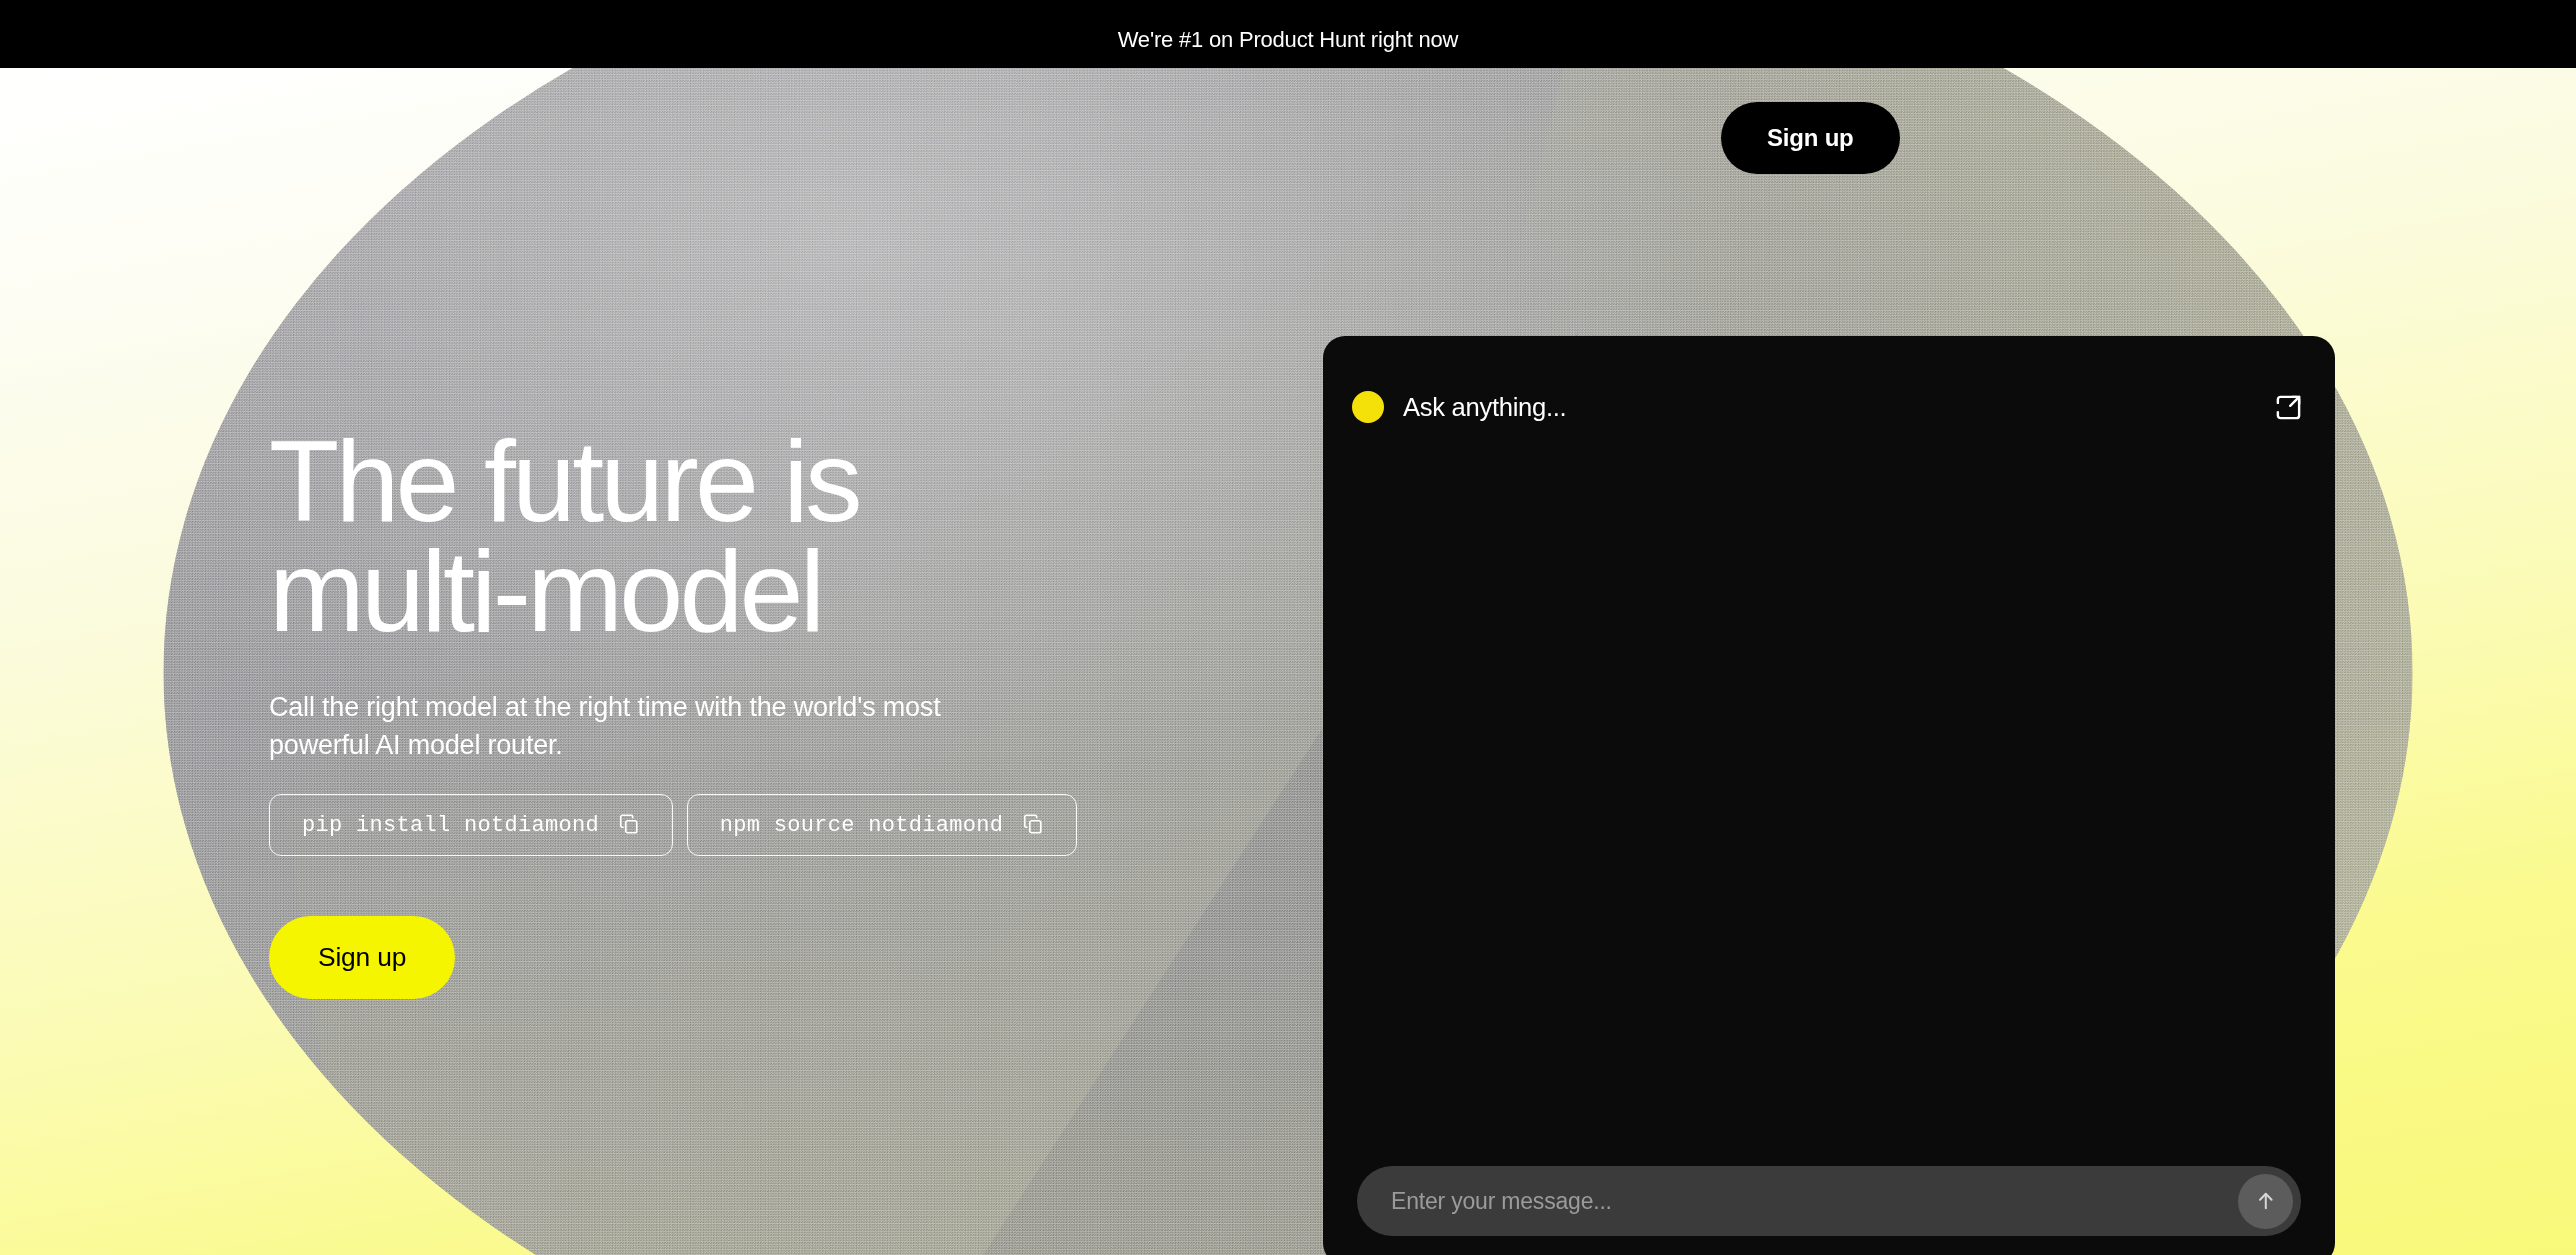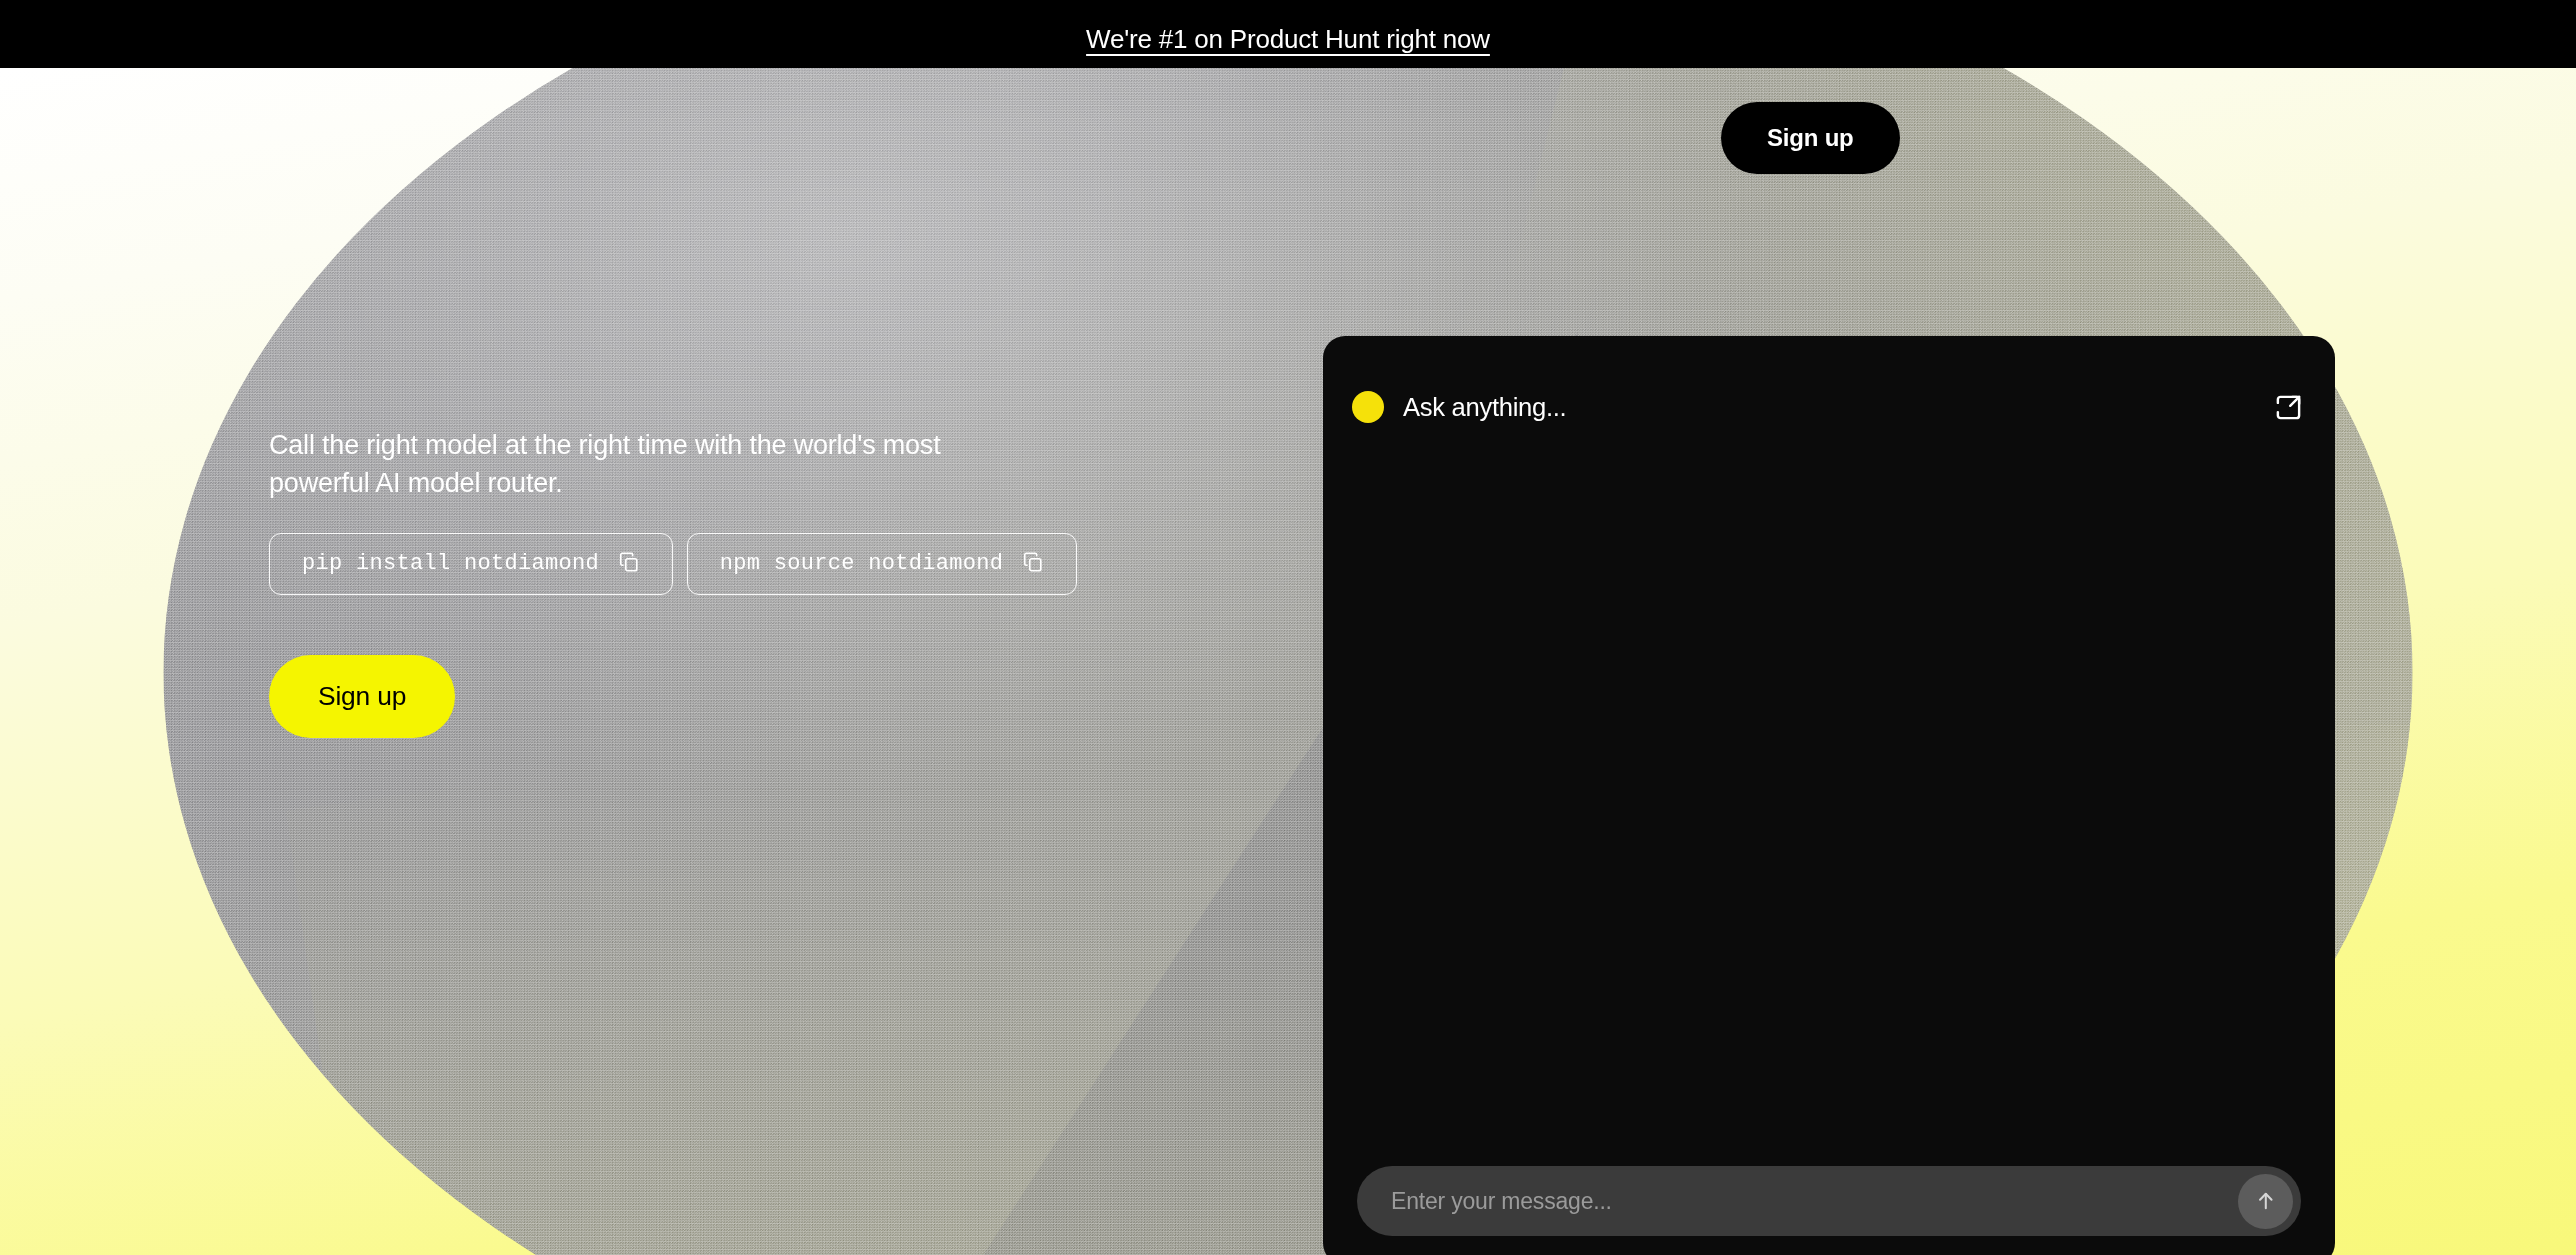--- a/index.html
+++ b/index.html
@@ -19,24 +19,23 @@
     width: 2576px;
     height: 68px;
     background: #000000;
     display: flex;
     align-items: center;
     justify-content: center;
     z-index: 40;
   }
   #announcement-link {
     color: #ffffff;
-    font-size: 26px;
+    font-size: 22px;
     font-weight: 500;
     letter-spacing: -0.2px;
-    text-decoration: underline;
     text-underline-offset: 6px;
     text-decoration-thickness: 2.1px;
     cursor: pointer;
     margin-top: 11px;
   }
 
   
   #hero-background {
     position: absolute;
     top: 68px; left: 0;
@@ -339,20 +338,24 @@
   </div>
 </div>
 
 <nav id="navbar">
 
   <button id="nav-signup-button">Sign up</button>
 </nav>
 
 <div id="hero-copy">
 
+  <h1 id="hero-heading">
+    <span>The future is</span><br>
+    <span>multi-model</span>
+  </h1>
 
   <p id="hero-subheading">Call the right model at the right time with the world's most powerful AI model router.</p>
 
   <div id="install-row">
 
     <div class="install-pill">
       <span class="install-text">pip install notdiamond</span>
       <span>
         <svg width="22" height="22" viewBox="0 0 24 24" fill="none" xmlns="http://www.w3.org/2000/svg">
           <rect x="8.5" y="8.5" width="12" height="13" rx="2" stroke="#ffffff" stroke-width="1.8"></rect>

